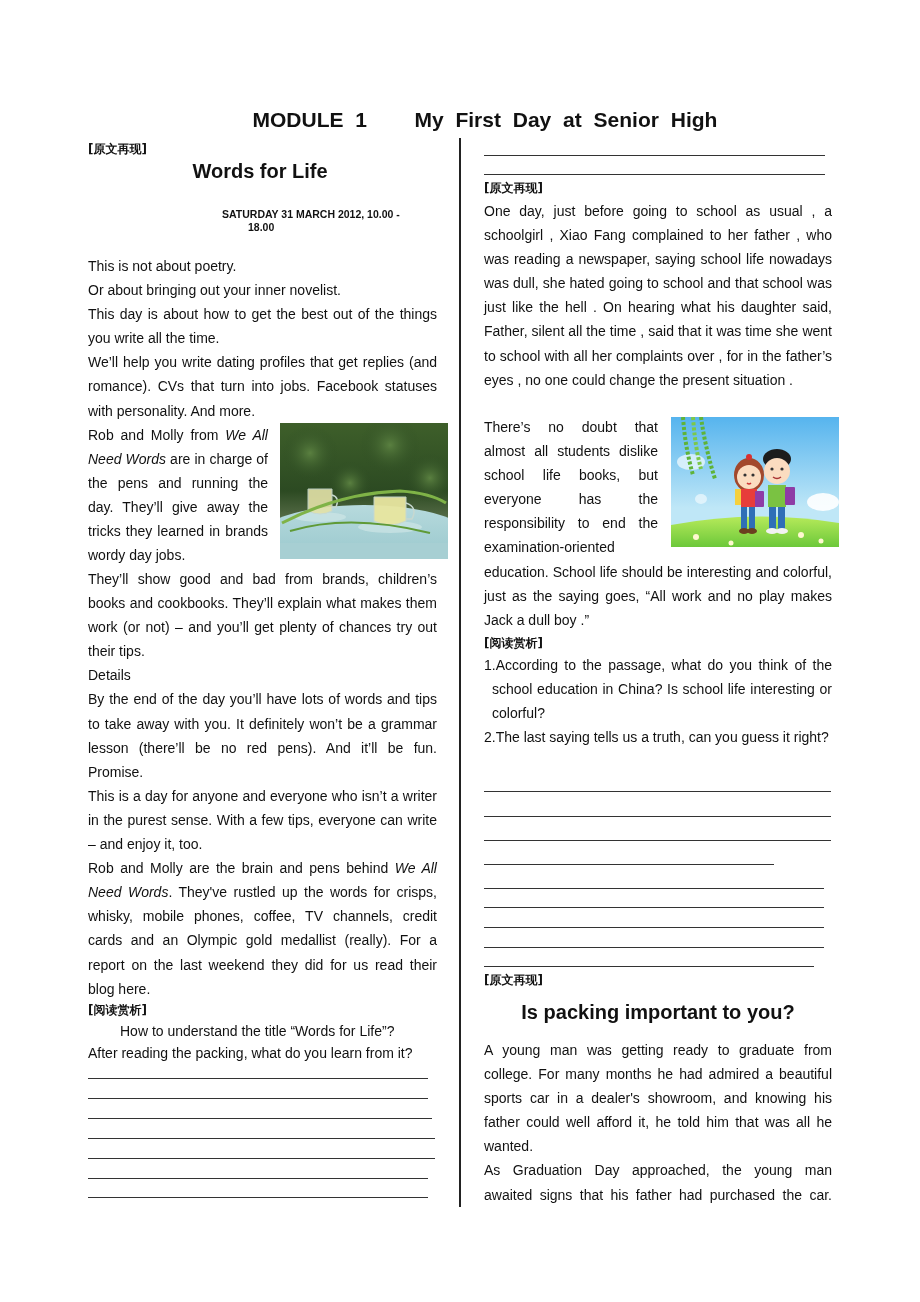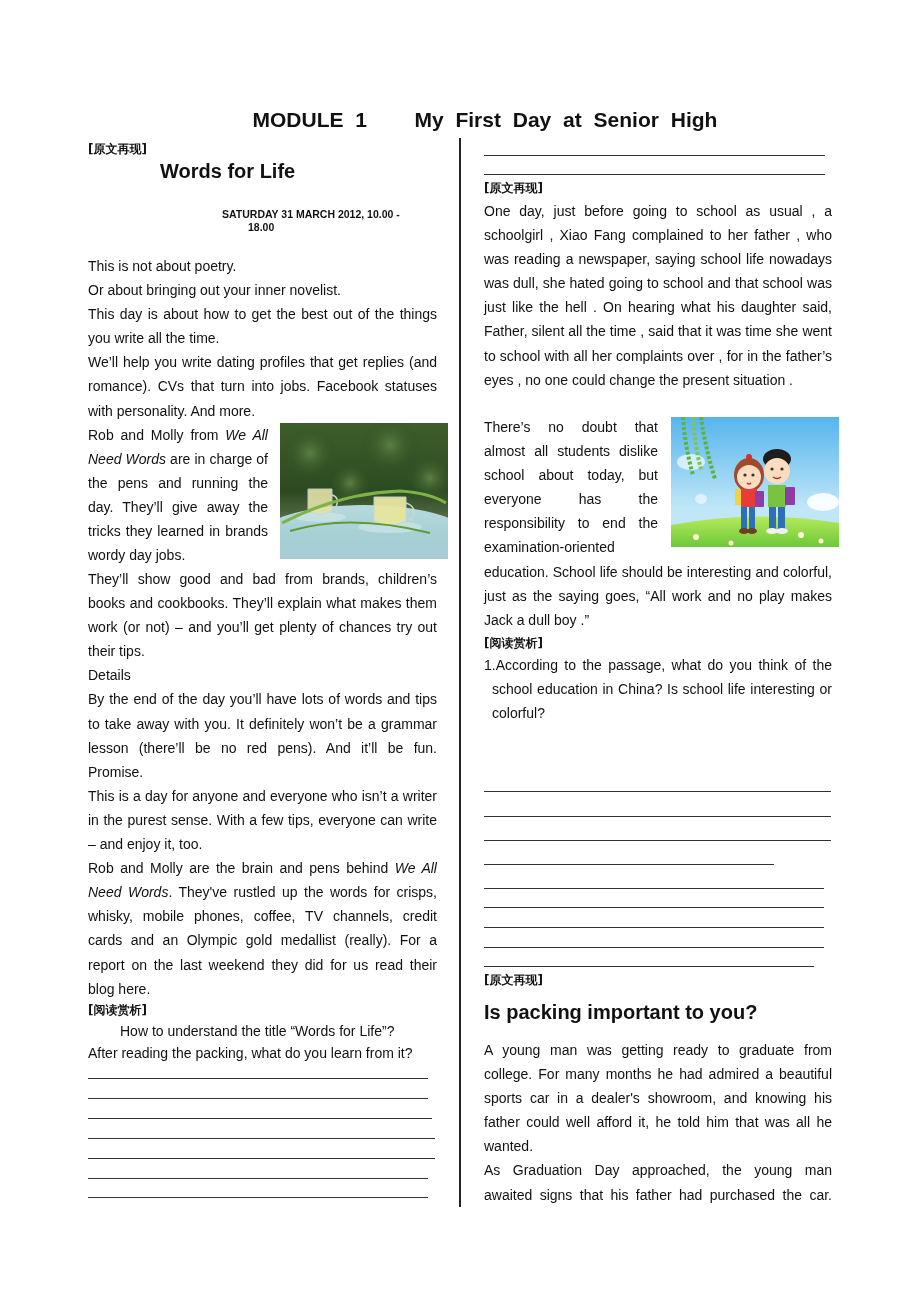--- a/index.html
+++ b/index.html
@@ -13,21 +13,21 @@
 
   .col-divider {
     position: absolute; left: 459px; top: 138px; width: 2px; height: 1069px; background: #222;
   }
 
   .section-tag {
     position: absolute; font-size: 12px; font-weight: bold; font-family: "DejaVu Sans", sans-serif; line-height: 20px;
   }
 
   .article-title {
-    position: absolute; font-size: 20px; font-weight: bold; text-align: left;
+    position: absolute; font-size: 20px; font-weight: bold; text-align: center;
   }
 
   .dateline {
     position: absolute; left: 222px; top: 208px; width: 210px;
     font-size: 10.5px; font-weight: bold; line-height: 13px; font-family: "Liberation Sans", sans-serif;
   }
   .dateline .l2 { display: block; padding-left: 26px; }
 
   .para {
     position: absolute; font-size: 14px; line-height: 24.1px; text-align: justify;
@@ -140,21 +140,21 @@
 <div class="ans-line" style="left:484px; top:155px; width:341px;"></div>
 <div class="ans-line" style="left:484px; top:174px; width:341px;"></div>
 
 <div class="section-tag" style="left:484px; top:178px;">[原文再现]</div>
 
 <div class="para last-line-left" style="left:484px; top:199px; width:348px;">
   <p>One day, just before going to school as usual , a schoolgirl , Xiao Fang complained to her father , who was reading a newspaper, saying school life nowadays was dull, she hated going to school and that school was just like the hell . On hearing what his daughter said, Father, silent all the time , said that it was time she went to school with all her complaints over , for in the father’s eyes , no one could change the present situation .</p>
 </div>
 
 <div class="para last-line-left" style="left:484px; top:415px; width:174px;">
-  <p>There’s no doubt that almost all students dislike school about today, but everyone has the responsibility to end the examination-oriented</p>
+  <p>There’s no doubt that almost all students dislike school life books, but everyone has the responsibility to end the examination-oriented</p>
 </div>
 
 <div class="float-img" style="left:671px; top:417px; width:168px; height:130px;">
   <svg width="168" height="130" viewBox="0 0 168 130" xmlns="http://www.w3.org/2000/svg">
     <defs>
       <linearGradient id="sky" x1="0" y1="0" x2="0" y2="1">
         <stop offset="0" stop-color="#56b4ee"></stop>
         <stop offset="0.7" stop-color="#bfe7f7"></stop>
       </linearGradient>
       <linearGradient id="grass" x1="0" y1="0" x2="0" y2="1">
@@ -206,20 +206,21 @@
 </div>
 
 <div class="para last-line-left" style="left:484px; top:560px; width:348px;">
   <p>education. School life should be interesting and colorful, just as the saying goes, “All work and no play makes Jack a dull boy .”</p>
 </div>
 
 <div class="section-tag" style="left:484px; top:633px;">[阅读赏析]</div>
 
 <div class="question" style="left:484px; top:653px; width:348px;">
   <div class="q last-line-left">1.According to the passage, what do you think of the school education in China? Is school life interesting or colorful?</div>
+  <div class="q last-line-left">2.The last saying tells us a truth, can you guess it right?</div>
 </div>
 
 <div class="ans-line" style="left:484px; top:791px; width:347px;"></div>
 <div class="ans-line" style="left:484px; top:816px; width:347px;"></div>
 <div class="ans-line" style="left:484px; top:840px; width:347px;"></div>
 <div class="ans-line" style="left:484px; top:864px; width:290px;"></div>
 <div class="ans-line" style="left:484px; top:888px; width:340px;"></div>
 <div class="ans-line" style="left:484px; top:907px; width:340px;"></div>
 <div class="ans-line" style="left:484px; top:927px; width:340px;"></div>
 <div class="ans-line" style="left:484px; top:947px; width:340px;"></div>

